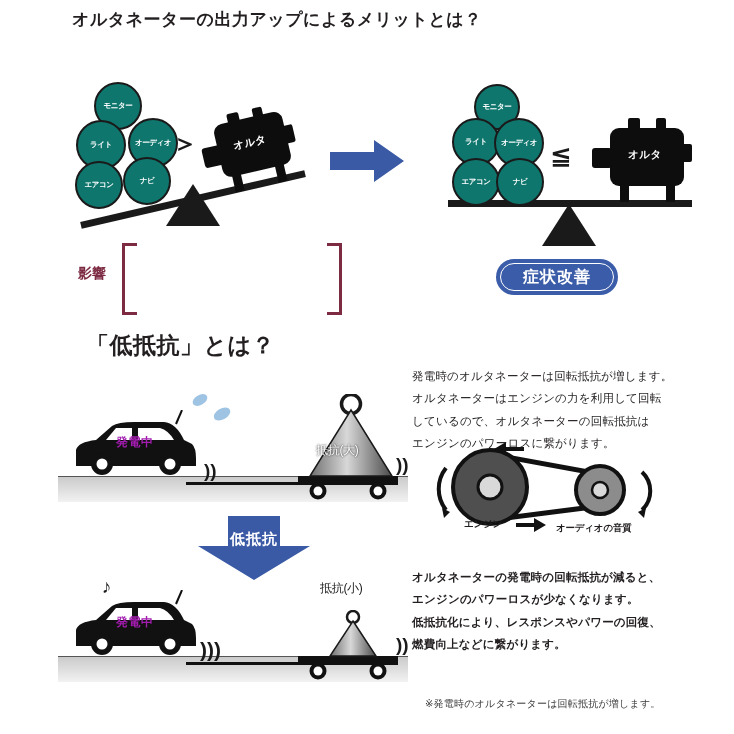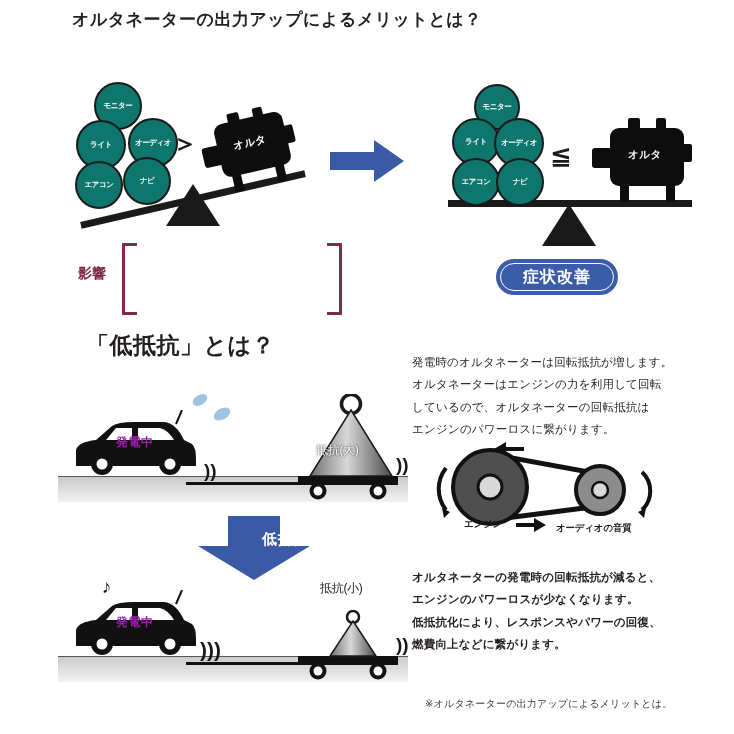--- a/index.html
+++ b/index.html
@@ -52,39 +52,39 @@
   #improve-badge .inner{
     width:112px;height:26px;border:1.5px solid #fff;border-radius:14px;
     display:flex;align-items:center;justify-content:center;
     color:#fff;font-size:16px;font-weight:bold;letter-spacing:1px;
   }
   
   #right-arrow{left:330px;top:138px;width:74px;height:46px;}
   
   #down-arrow{left:198px;top:516px;width:112px;height:64px;}
   #down-arrow .txt{
-    position:absolute;left:0;top:14px;width:112px;text-align:right;
+    position:absolute;left:0;top:14px;width:112px;text-align:center;
     color:#fff;font-size:15px;font-weight:bold;letter-spacing:1px;
   }
   
   .scene{position:absolute;width:350px;height:120px;}
   .road{position:absolute;left:0;bottom:0;width:350px;height:26px;
         background:linear-gradient(#c9c9c9,#f2f2f2);}
   .road-line{position:absolute;left:0;bottom:25px;width:350px;height:1.5px;background:#555;}
   .car-txt{position:absolute;color:#a21caf;font-size:12px;font-weight:bold;letter-spacing:.5px;}
   .weight-txt{position:absolute;font-size:12px;font-weight:normal;color:#1a1a1a;letter-spacing:-.3px;}
   .weight-txt.onw{color:#fff;text-shadow:0 0 2px #000;}
   .wave{position:absolute;color:#1a1a1a;font-weight:bold;}
   .note-glyph{position:absolute;color:#1a1a1a;font-size:19px;}
   
   .body-text{
     position:absolute;font-size:11.5px;line-height:1.95;color:#231f20;
     letter-spacing:.2px;
   }
-  #text-top{left:412px;top:352px;width:296px;font-family:Liberation Mono, monospace;}
+  #text-top{left:412px;top:365px;width:296px;}
   #text-bottom{left:412px;top:566px;width:296px;font-weight:bold;}
   #footnote{left:425px;top:694px;width:290px;font-size:10px;color:#3a3a3a;}
   
   .pulley-label{position:absolute;font-size:9.5px;font-weight:bold;color:#231f20;letter-spacing:-.2px;}
 </style>
 </head>
 <body>
 
 <div class="abs" id="main-title">オルタネーターの出力アップによるメリットとは？</div>
 
@@ -293,13 +293,13 @@
 </div>
 
 <div class="body-text" id="text-top" style="white-space:pre-line;">発電時のオルタネーターは回転抵抗が増します。
 オルタネーターはエンジンの力を利用して回転
 しているので、オルタネーターの回転抵抗は
 エンジンのパワーロスに繋がります。</div>
 <div class="body-text" id="text-bottom" style="white-space:pre-line;">オルタネーターの発電時の回転抵抗が減ると、
 エンジンのパワーロスが少なくなります。
 低抵抗化により、レスポンスやパワーの回復、
 燃費向上などに繋がります。</div>
-<div class="body-text" id="footnote">※オルタネーターの出力アップによるメリットとは。</div>
+<div class="body-text" id="footnote">※発電時のオルタネーターは回転抵抗が増します。</div>
 
 </body></html>

